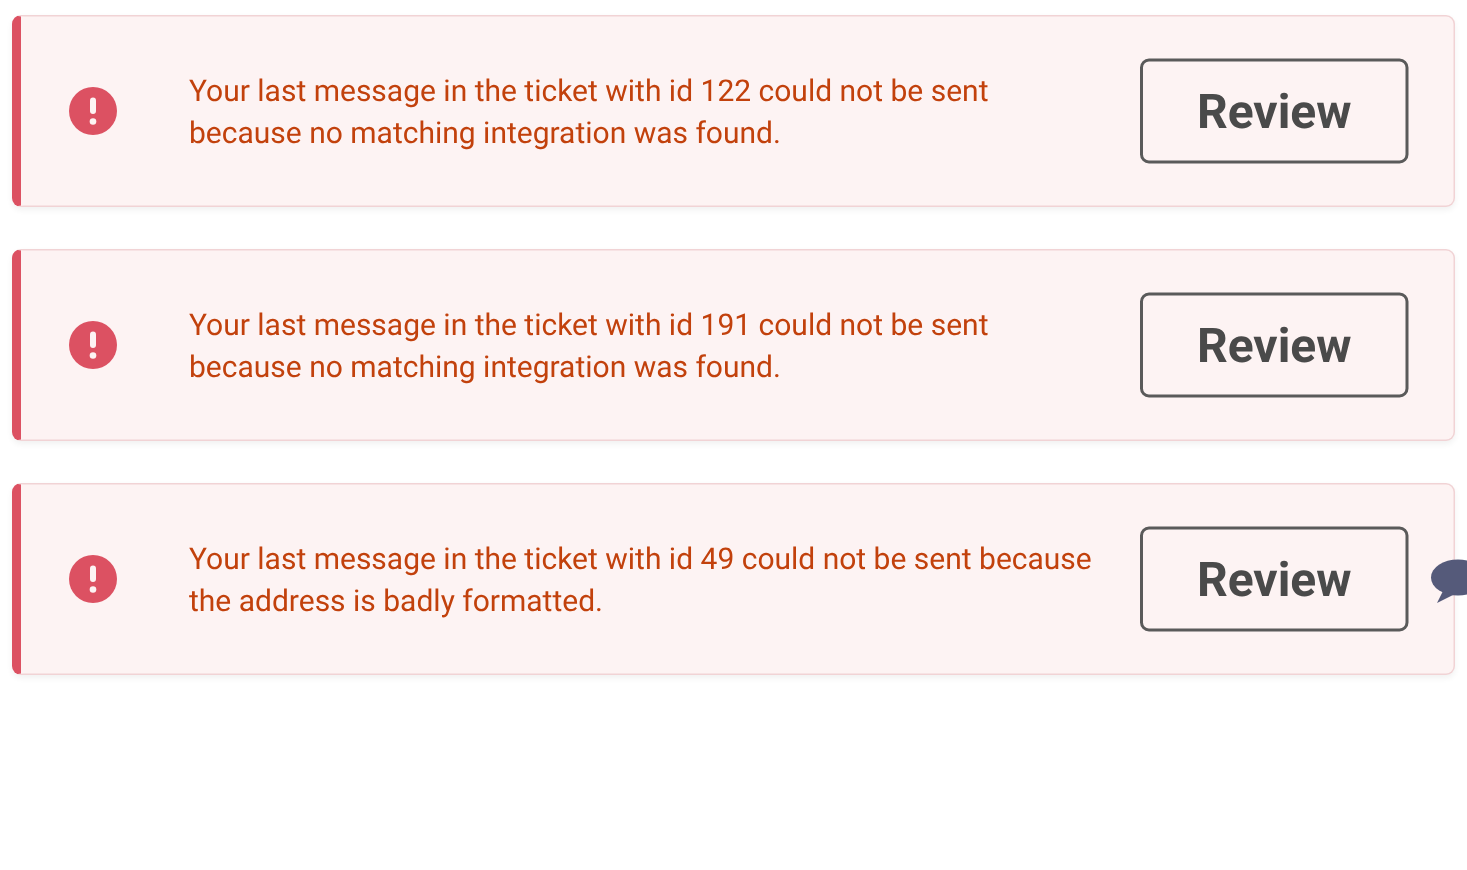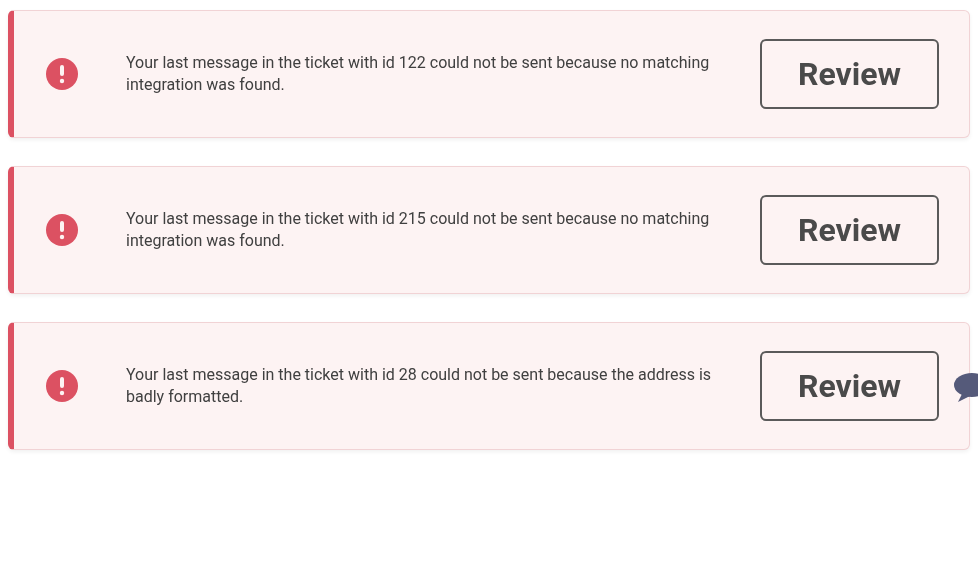--- a/index.html
+++ b/index.html
@@ -39,22 +39,22 @@
       display: flex;
       align-items: center;
       justify-content: center;
       color: #fdf3f3;
       font-weight: 700;
       font-size: 22px;
       line-height: 1;
     }
     .message {
       flex: 1 1 auto;
-      color: #404040;
-      font-size: 16px;
+      color: #c2410c;
+      font-size: 20px;
       line-height: 1.4;
       font-weight: 400;
       padding-right: 30px;
     }
     .action {
       flex: 0 0 auto;
     }
     .review-btn {
       background: transparent;
       border: 2px solid #5a5a5a;
@@ -96,36 +96,36 @@
 
 <div class="notification">
   <div class="icon-wrap">
     <div class="alert-icon">
       <svg width="8" height="20" viewBox="0 0 8 20">
         <rect x="2" y="1" width="4" height="11" rx="2" fill="#fdf3f3"></rect>
         <circle cx="4" cy="17" r="2.2" fill="#fdf3f3"></circle>
       </svg>
     </div>
   </div>
-  <div class="message">Your last message in the ticket with id 215 could not be sent because no matching integration was found.</div>
+  <div class="message">Your last message in the ticket with id 191 could not be sent because no matching integration was found.</div>
   <div class="action">
     <button class="review-btn">Review</button>
   </div>
 </div>
 
 <div class="notification">
   <div class="icon-wrap">
     <div class="alert-icon">
       <svg width="8" height="20" viewBox="0 0 8 20">
         <rect x="2" y="1" width="4" height="11" rx="2" fill="#fdf3f3"></rect>
         <circle cx="4" cy="17" r="2.2" fill="#fdf3f3"></circle>
       </svg>
     </div>
   </div>
-  <div class="message">Your last message in the ticket with id 28 could not be sent because the address is badly formatted.</div>
+  <div class="message">Your last message in the ticket with id 49 could not be sent because the address is badly formatted.</div>
   <div class="action">
     <button class="review-btn">Review</button>
   </div>
 </div>
 
 <div class="chat-bubble">
   <svg width="50" height="30" viewBox="0 0 50 30">
     <ellipse cx="28" cy="13" rx="18" ry="12" fill="#555a7a"></ellipse>
     <path d="M 18 22 L 14 30 L 26 24 Z" fill="#555a7a"></path>
   </svg>

